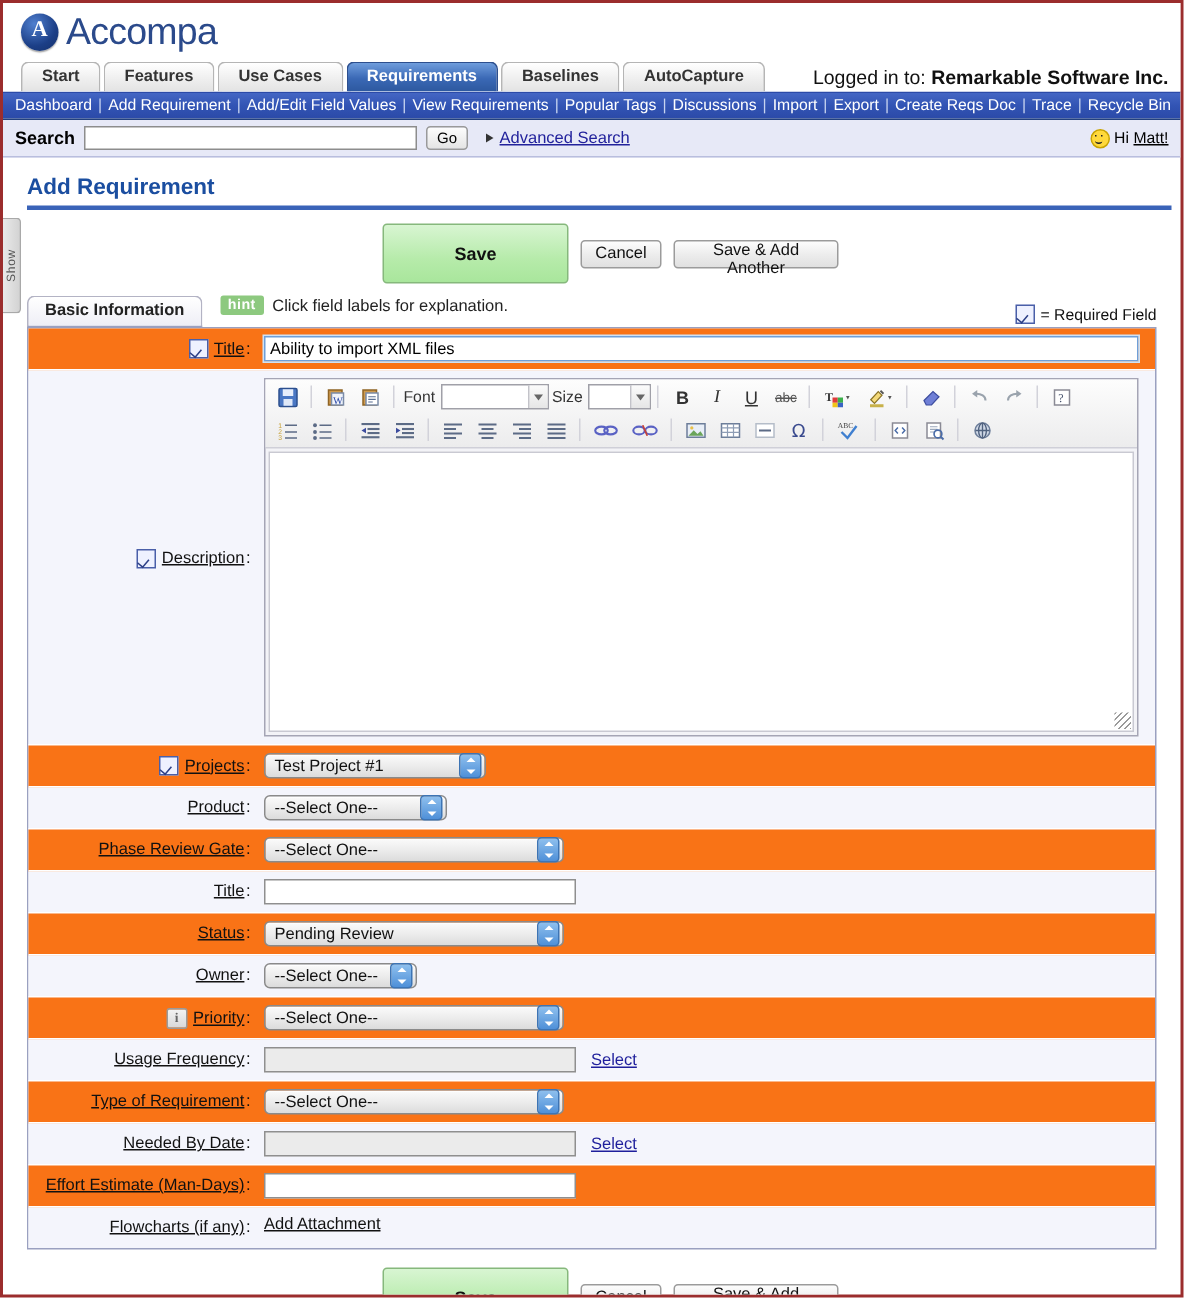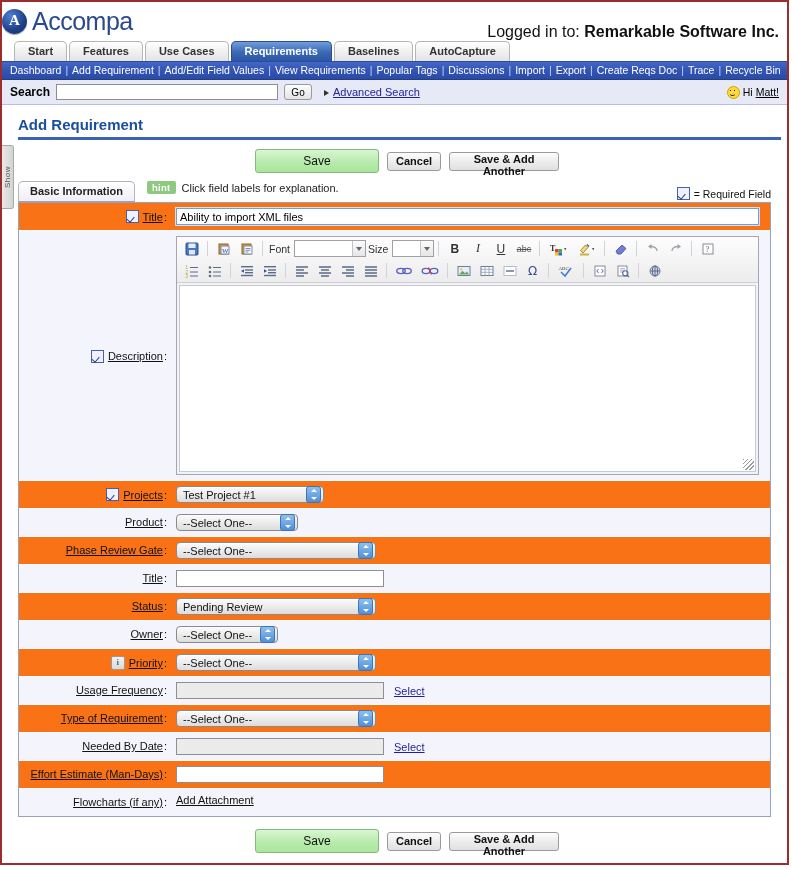--- a/index.html
+++ b/index.html
@@ -11,21 +11,21 @@
     overflow:hidden;
   }
   .app{
     position:relative;width:789px;height:865px;
     border:2px solid #9b2d2d;background:#fff;box-sizing:border-box;
     overflow:hidden;
   }
 
   
   .brandbar{height:38px;position:relative;background:#fff;}
-  .logo{position:absolute;left:0;top:5px;display:flex;align-items:center;gap:5px;}
+  .logo{position:absolute;left:12px;top:5px;display:flex;align-items:center;gap:5px;}
   .logo-mark{width:25px;height:25px;border-radius:50%;
     background:radial-gradient(circle at 35% 28%,#4f7fcf 0%,#1c3f87 60%,#14306a 100%);
     position:relative;box-shadow:0 1px 1px rgba(0,0,0,.35);}
   .logo-mark:after{content:"A";position:absolute;left:0;right:0;top:3px;
     text-align:center;color:#fff;font:bold 15px "Liberation Serif",serif;}
   .logo-text{font:400 25px "Liberation Sans",sans-serif;color:#2b4a8b;letter-spacing:-.5px;}
 
   
   .tabs{position:relative;height:21px;padding-left:12px;background:#fff;
      border-bottom:none;display:flex;align-items:flex-end;gap:2px;z-index:3;}
@@ -33,21 +33,21 @@
     height:19px;line-height:19px;padding:0 13px;
     font-size:11px;font-weight:bold;color:#333;
     background:linear-gradient(to bottom,#ffffff 0%,#efefef 55%,#e3e3e3 100%);
     border:1px solid #b5b5b5;border-bottom:none;
     border-radius:5px 5px 0 0;cursor:pointer;white-space:nowrap;
   }
   .tab.active{
     background:linear-gradient(to bottom,#6f9ddc 0%,#3a68b5 55%,#2d589f 100%);
     color:#fff;border-color:#2d4f8e;
   }
-  .loggedin{position:absolute;right:8px;bottom:20px;font-size:16px;color:#111;white-space:nowrap;}
+  .loggedin{position:absolute;right:8px;bottom:2px;font-size:13px;color:#111;white-space:nowrap;}
   .loggedin b{font-weight:bold;}
 
   
   .navstrip{
     background:linear-gradient(to bottom,#4466c4 0%,#3254b4 50%,#2b4aa8 100%);
     border-top:1px solid #2b4aa8;border-bottom:1px solid #22407d;
     height:17px;line-height:17px;padding:0 8px;color:#fff;font-size:10.5px;white-space:nowrap;
     overflow:hidden;
   }
   .navstrip a{color:#fff;text-decoration:none;}
@@ -88,24 +88,24 @@
     font-size:8px;color:#555;letter-spacing:.5px;white-space:nowrap;
   }
 
   
   .btnrow{display:flex;align-items:center;gap:8px;padding:9px 0 8px 0;justify-content:flex-start;}
   .btnrow.top{padding-left:253px;}
   .btnrow.bottom{padding-left:253px;padding-top:12px;}
   .btn{
     height:19px;border:1px solid #9b9b9b;border-radius:3px;font-size:11px;
     background:linear-gradient(to bottom,#fdfdfd 0%,#ededed 50%,#e0e0e0 100%);
-    cursor:pointer;padding:0 8px;color:#111;font-weight:bold;
+    cursor:pointer;padding:0 8px;color:#111;
   }
   .btn-save{
-    width:124px;height:24px;font-weight:normal;font-size:12px;
+    width:124px;height:40px;font-weight:bold;font-size:12px;
     background:linear-gradient(to bottom,#d8f5d2 0%,#b6ebaa 60%,#a9e69c 100%);
     border:1px solid #86b87c;border-radius:3px;
   }
   .btn-cancel{width:54px;}
   .btn-addanother{width:110px;}
 
   
   .cardwrap{margin:0 16px;}
   .tabstrip{display:flex;align-items:flex-start;height:21px;position:relative;}
   .subtab{

